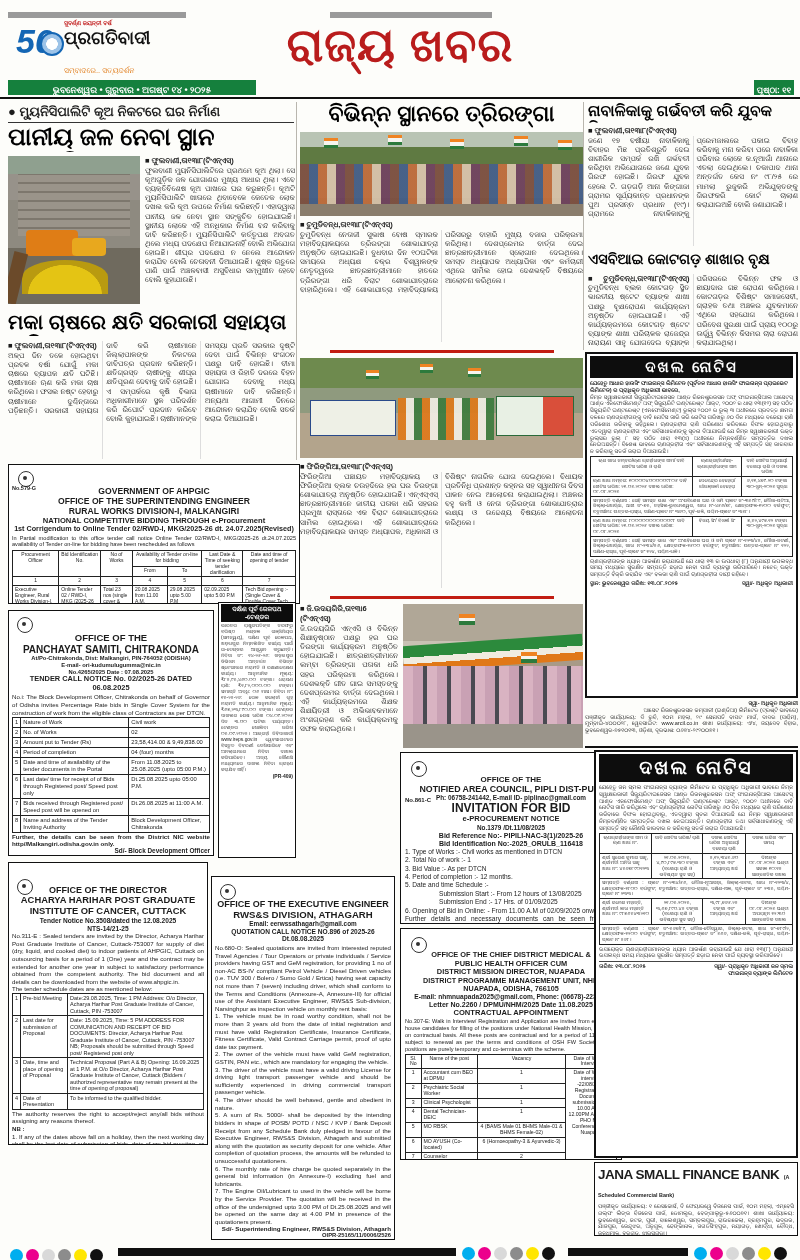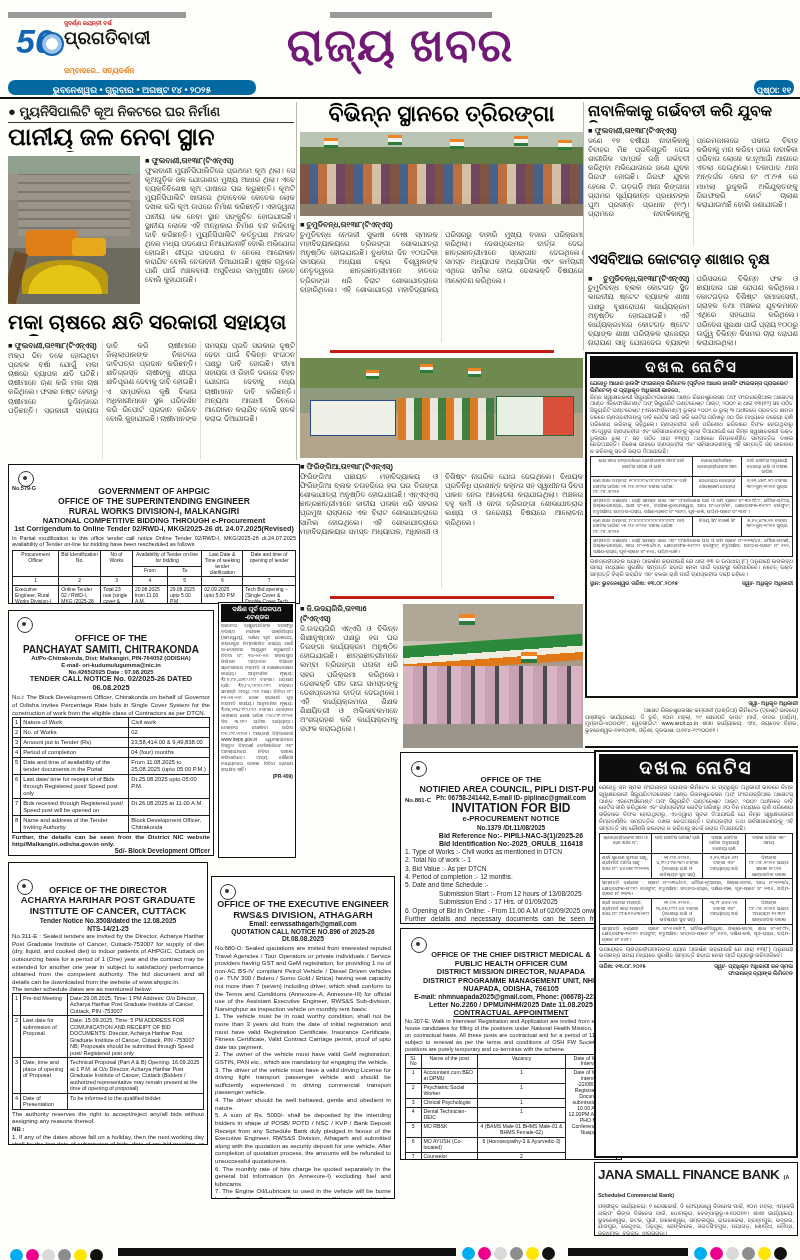--- a/index.html
+++ b/index.html
@@ -12,21 +12,21 @@
   .j{text-align:justify;}
   .clip{overflow:hidden;}
   .box{border:1.5px solid #111;background:#fff;box-sizing:border-box;}
   .hl{font-weight:bold;color:#000;line-height:1.08;}
   .byline{font-weight:bold;font-size:7.5px;}
   .body-txt{font-size:7.3px;line-height:1.25;color:#222;}
   .cols2{column-count:2;column-gap:7px;column-rule:1px solid #ddd;}
   .cols3{column-count:3;column-gap:8px;column-rule:1px solid #ddd;}
   .vrule{width:1px;background:#b9b6ae;}
   .redbar{height:3px;background:#c21d12;}
-  .blackstrip{background:#0369a1;color:#fff;border-radius:7px;}
+  .blackstrip{background:#15803d;color:#fff;}
   table{border-collapse:collapse;width:100%;}
   .tbl td,.tbl th{border:1px solid #222;padding:1px 2px;vertical-align:top;font-weight:normal;}
   .tiny{font-size:5.6px;line-height:1.22;}
   .tiny2{font-size:6.1px;line-height:1.25;}
   .tiny3{font-size:6.6px;line-height:1.28;}
   .noticehead{font-weight:bold;text-align:center;line-height:1.15;}
   .emblem{display:inline-block;width:14px;height:14px;border:1.3px solid #333;border-radius:50%;position:relative;}
   .emblem:after{content:"";position:absolute;left:4px;top:4px;width:4px;height:4px;border-radius:50%;background:#333;}
   .flag{background:linear-gradient(180deg,#ef8322 0 33%,#f6f4ef 33% 66%,#2c7a3c 66% 100%);}
   .dots span{display:inline-block;width:13px;height:13px;border-radius:50%;margin-right:3px;vertical-align:middle;}
@@ -42,23 +42,23 @@
   <div class="abs" style="left:330px;top:12px;width:162px;height:6px;background:#9a9a9a;"></div>
 
   <div class="abs" style="left:0;top:0;width:800px;height:98px;">
     <div class="abs" style="left:16px;top:20px;width:190px;height:58px;">
       <div class="abs" style="left:0;top:2px;width:44px;height:46px;">
         <span class="b" style="font-size:34px;color:#1466b4;font-style:italic;">50</span>
         <span class="abs" style="left:24px;top:10px;width:20px;height:20px;border:2px solid #1466b4;border-radius:50%;background:radial-gradient(circle,#fff 40%,#9cc3e8 41%);"></span>
       </div>
       <div class="abs" style="left:48px;top:0px;font-size:6px;color:#c01818;font-weight:bold;">ସୁବର୍ଣ୍ଣ ଜୟନ୍ତୀ ବର୍ଷ</div>
       <div class="abs b" style="left:48px;top:8px;font-size:18px;color:#111;">ପ୍ରଗତିବାଦୀ</div>
-      <div class="abs" style="left:48px;top:46px;font-size:7.5px;color:#e07b18;font-weight:bold;">ସମ୍ବାଦରେ.. ସତ୍ୟଦର୍ଶନ</div>
-    </div>
-    <div class="abs b ctr" style="left:230px;top:18px;width:340px;font-size:46px;color:#701a75;letter-spacing:1px;">ରାଜ୍ୟ ଖବର</div>
+      <div class="abs" style="left:48px;top:46px;font-size:7.5px;color:#e07b18;font-weight:normal;">ସମ୍ବାଦରେ.. ସତ୍ୟଦର୍ଶନ</div>
+    </div>
+    <div class="abs b ctr" style="left:230px;top:18px;width:340px;font-size:46px;color:#b91c1c;letter-spacing:1px;">ରାଜ୍ୟ ଖବର</div>
     <div class="abs blackstrip ctr" style="left:8px;top:80px;width:248px;height:15px;line-height:15px;">
       <span style="font-size:9px;font-weight:bold;">ଭୁବନେଶ୍ୱର • ଗୁରୁବାର • ଅଗଷ୍ଟ ୧୪ • ୨୦୨୫</span>
     </div>
     <div class="abs blackstrip ctr" style="left:754px;top:80px;width:40px;height:15px;line-height:15px;">
       <span style="font-size:8.5px;font-weight:bold;">ପୃଷ୍ଠା: ୧୧</span>
     </div>
     <div class="abs" style="left:0;top:97px;width:800px;height:2px;background:#111;"></div>
   </div>
 
   <div class="abs vrule" style="left:296px;top:102px;height:358px;"></div>
@@ -233,21 +233,21 @@
     </tbody>
       </table>
     <div class="tiny2 j">The authority reserves the right to accept/reject any/all bids without assigning any reasons thereof.</div>
     <div class="tiny2 b">NB :</div>
     <div class="tiny2 j">1. If any of the dates above fall on a holiday, then the next working day shall be the last date of submission of bids, date of pre-bid meeting, or date of opening of bids.</div>
     
     
     
   </div>
 
-  <div class="abs box clip" style="left:211px;top:876px;width:184px;height:323px;padding:2px 3px;">
+  <div class="abs box clip" style="left:211px;top:876px;width:184px;height:364px;padding:2px 3px;">
     <span class="abs emblem" style="left:5px;top:5px;"></span>
     <div class="noticehead" style="font-size:9px;">OFFICE OF THE EXECUTIVE ENGINEER</div>
     <div class="noticehead" style="font-size:9.6px;">RWS&amp;S DIVISION, ATHAGARH</div>
     <div class="noticehead" style="font-size:6.4px;">Email: eerwssathagarh@gmail.com</div>
     <div class="noticehead" style="font-size:6.6px;">QUOTATION CALL NOTICE NO.896 of 2025-26 Dt.08.08.2025</div>
     <div class="tiny2 j" style="margin-top:1px;">No.680-O: Sealed quotations are invited from interested reputed Travel Agencies / Tour Operators or private individuals / Service providers having GST and GeM registration, for providing 1 no of non-AC BS-IV compliant Petrol Vehicle / Diesel Driven vehicles (i.e. TUV 300 / Bolero / Sumo Gold / Ertica) having seat capacity not more than 7 (seven) including driver, which shall conform to the Terms and Conditions (Annexure-A, Annexure-III) for official use of the Assistant Executive Engineer, RWS&amp;S Sub-division, Narsinghpur as inspection vehicle on monthly rent basis:</div>
     <div class="tiny2 j">1.  The vehicle must be in road worthy condition, shall not be more than 3 years old from the date of initial registration and must have valid Registration Certificate, Insurance Certificate, Fitness Certificate, Valid Contract Carriage permit, proof of upto date tax payment.</div>
     <div class="tiny2 j">2.  The owner of the vehicle must have valid GeM registration, GSTIN, PAN etc., which are mandatory for engaging the vehicle.</div>
     <div class="tiny2 j">3.  The driver of the vehicle must have a valid driving License for driving light transport passenger vehicle and should be sufficiently experienced in driving commercial transport passenger vehicle.</div>
     <div class="tiny2 j">4.  The driver should be well behaved, gentle and obedient in nature.</div>
@@ -332,21 +332,21 @@
 
   <div class="abs box clip" style="left:400px;top:928px;width:222px;height:232px;padding:2px 4px;">
     <span class="abs emblem" style="left:6px;top:6px;"></span>
     <div class="noticehead" style="font-size:7.4px;">OFFICE OF THE CHIEF DISTRICT MEDICAL &amp;</div>
     <div class="noticehead" style="font-size:7.4px;">PUBLIC HEALTH OFFICER CUM</div>
     <div class="noticehead" style="font-size:7.4px;">DISTRICT MISSION DIRECTOR, NUAPADA</div>
     <div class="noticehead" style="font-size:7.2px;">DISTRICT PROGRAMME MANAGEMENT UNIT, NHM</div>
     <div class="noticehead" style="font-size:7.2px;">NUAPADA, ODISHA, 766105</div>
     <div class="noticehead" style="font-size:6.6px;">E-mail: nhmnuapada2025@gmail.com, Phone: (06678)-223346</div>
     <div class="noticehead" style="font-size:7px;">Letter No.2260 / DPMU/NHM/2025 Date 11.08.2025</div>
-    <div class="noticehead" style="font-size:7.6px;text-decoration:underline;">CONTRACTUAL APPOINTMENT</div>
+    <div class="noticehead" style="font-size:7.6px;">CONTRACTUAL APPOINTMENT</div>
     <div class="tiny j" style="margin:1px 0;">No.307-E: Walk in Interview/ Registration and Application are invited from eligible in-house candidates for filling of the positions under National Health Mission, Nuapada on contractual basis. All these posts are contractual and for a period of 11 months, subject to renewal as per the terms and conditions of OSH FW Society. These positions are purely temporary and co-terminus with the scheme.</div>
     <table class="tbl" style="font-size:5.2px;line-height:1.15;">
       <tbody>
           <tr>
         <th class="ctr">Sl. No</th>
         <th class="ctr">Name of the post</th>
         <th class="ctr">Vacancy</th>
         <th class="ctr">Date of Walk in Interview</th>
       </tr>
       <tr>

